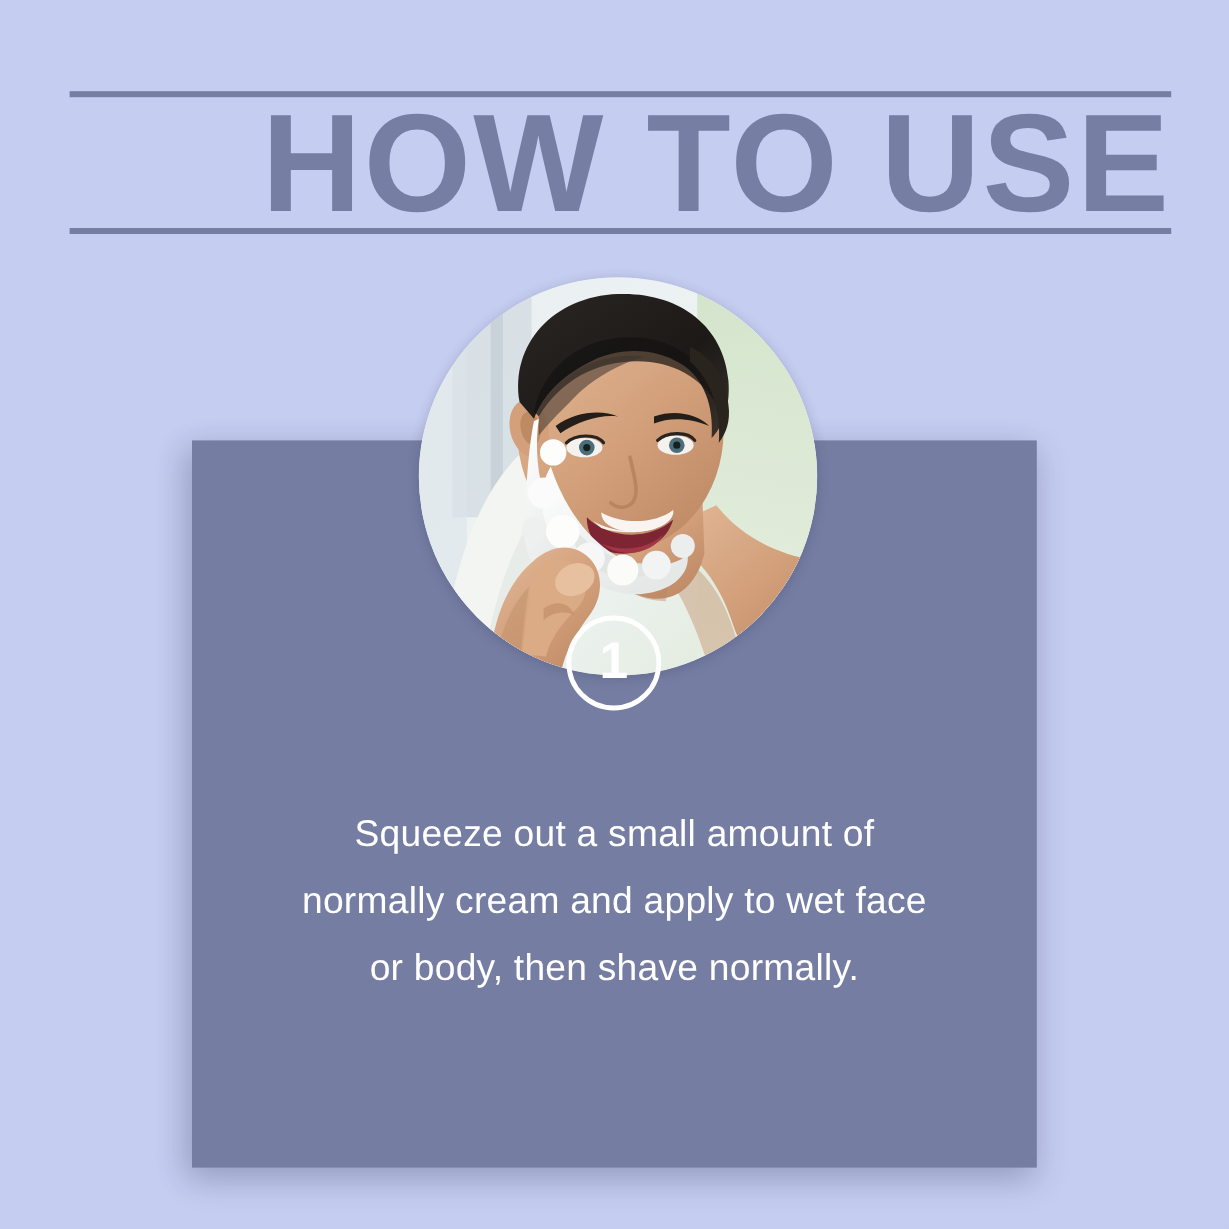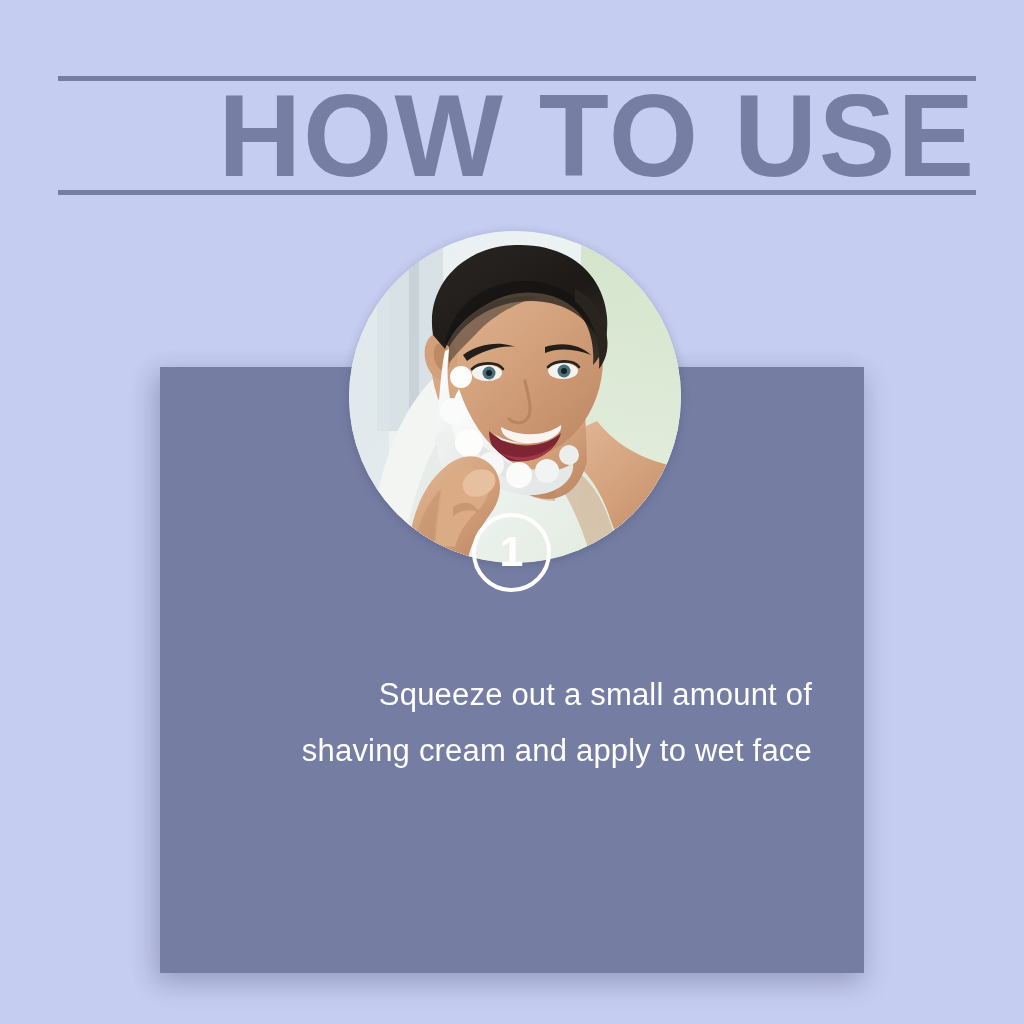--- a/index.html
+++ b/index.html
@@ -75,21 +75,21 @@
     left: 52px;
     top: 300px;
     width: 600px;
     text-align: center;
     color: #ffffff;
     font-size: 31px;
     line-height: 56px;
     font-weight: normal;
     letter-spacing: 0.2px;
   }
-  .card-text .line { display: block; white-space: nowrap; text-align: right; }
+  .card-text .line { display: block; white-space: nowrap; }
 
   
   .photo {
     position: absolute;
     left: 349px;
     top: 231px;
     width: 332px;
     height: 332px;
     border-radius: 50%;
     overflow: hidden;
@@ -127,21 +127,22 @@
 
   <div class="header">
     <div class="rule rule-top"></div>
     <div class="title">HOW TO USE</div>
     <div class="rule rule-bottom"></div>
   </div>
 
   <div class="card">
     <div class="card-text">
       <span class="line">Squeeze out a small amount of</span>
-      <span class="line">shaving cream and apply to wet face</span>
+      <span class="line">normally cream and apply to wet face</span>
+      <span class="line">or body, then shave normally.</span>
     </div>
   </div>
 
   <div class="photo">
     <svg class="photo-svg" viewBox="0 0 332 332" xmlns="http://www.w3.org/2000/svg">
       <defs>
         <clipPath id="circleClip">
           <circle cx="166" cy="166" r="166"></circle>
         </clipPath>
         <linearGradient id="bgGrad" x1="0" y1="0" x2="1" y2="1">

